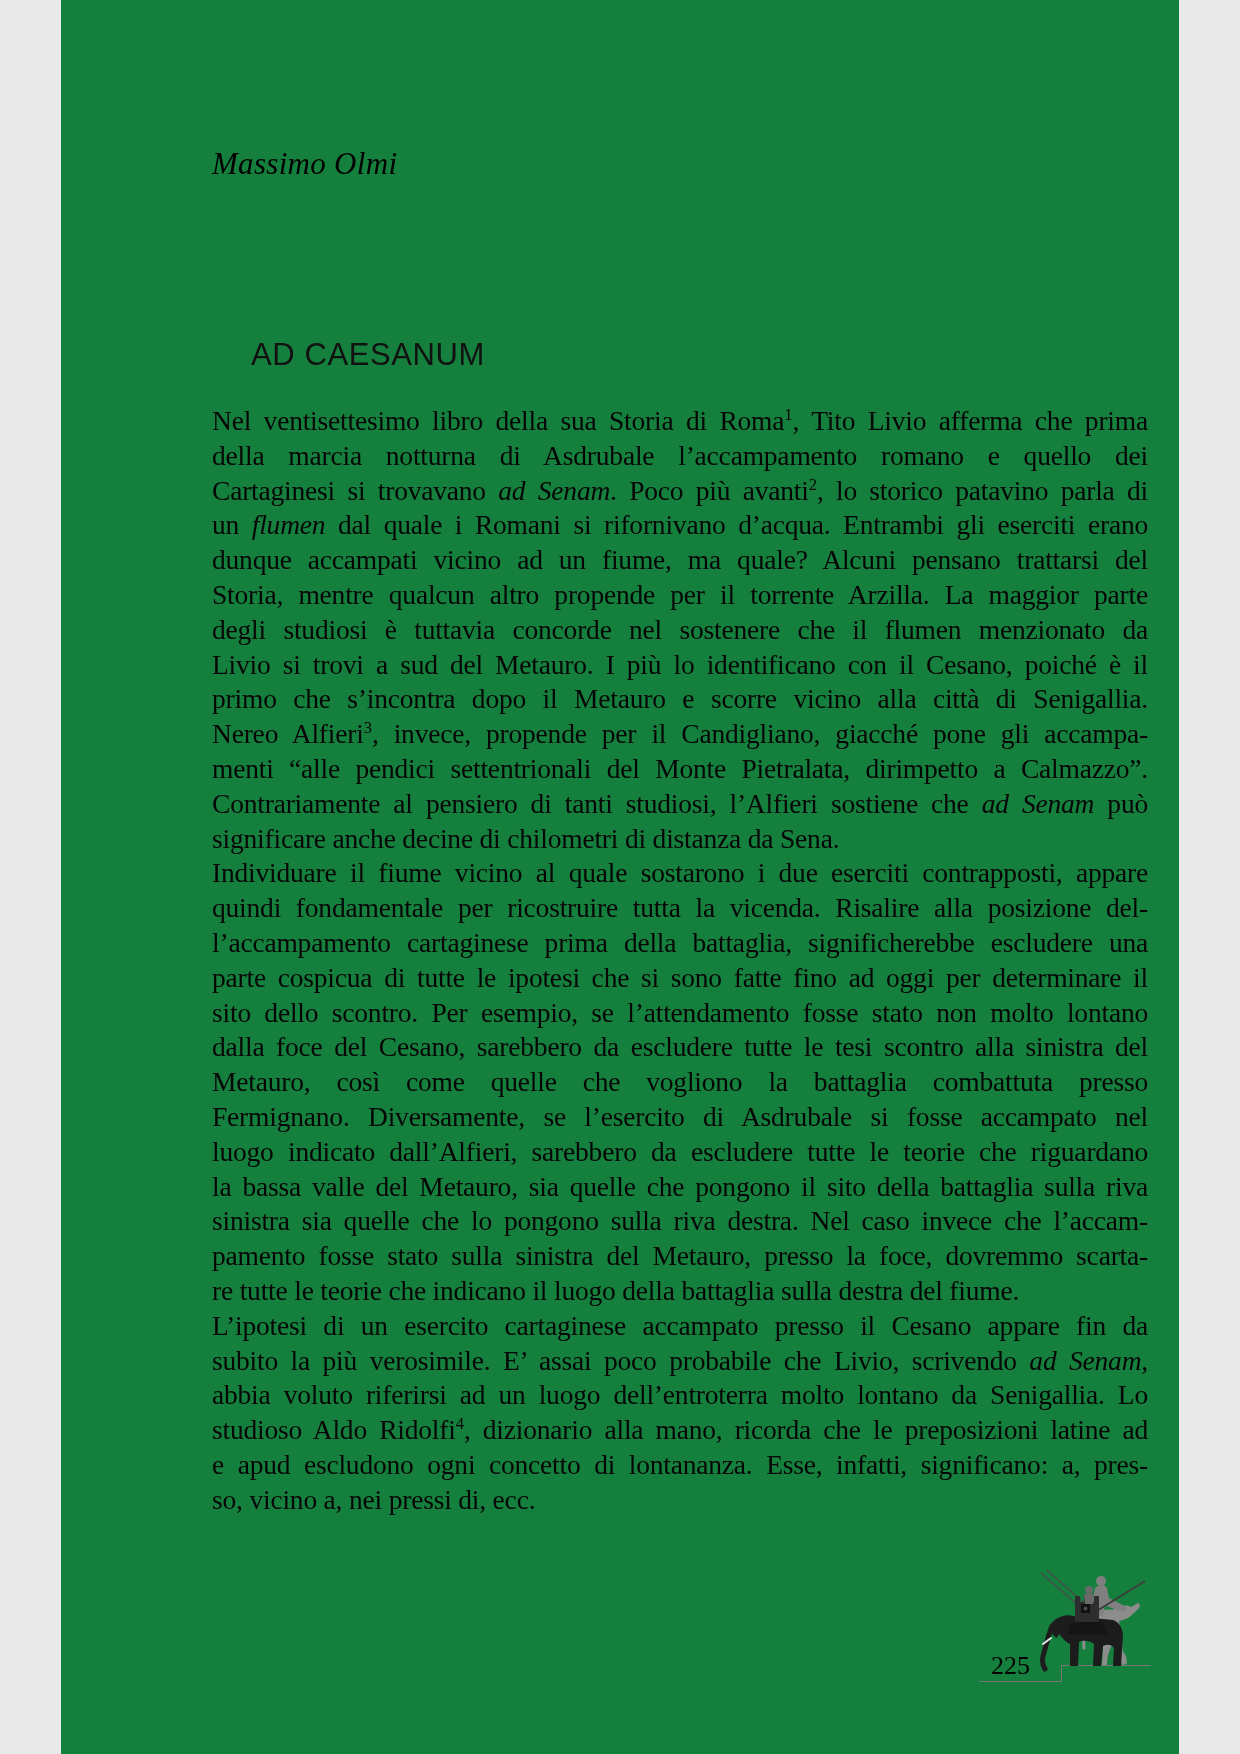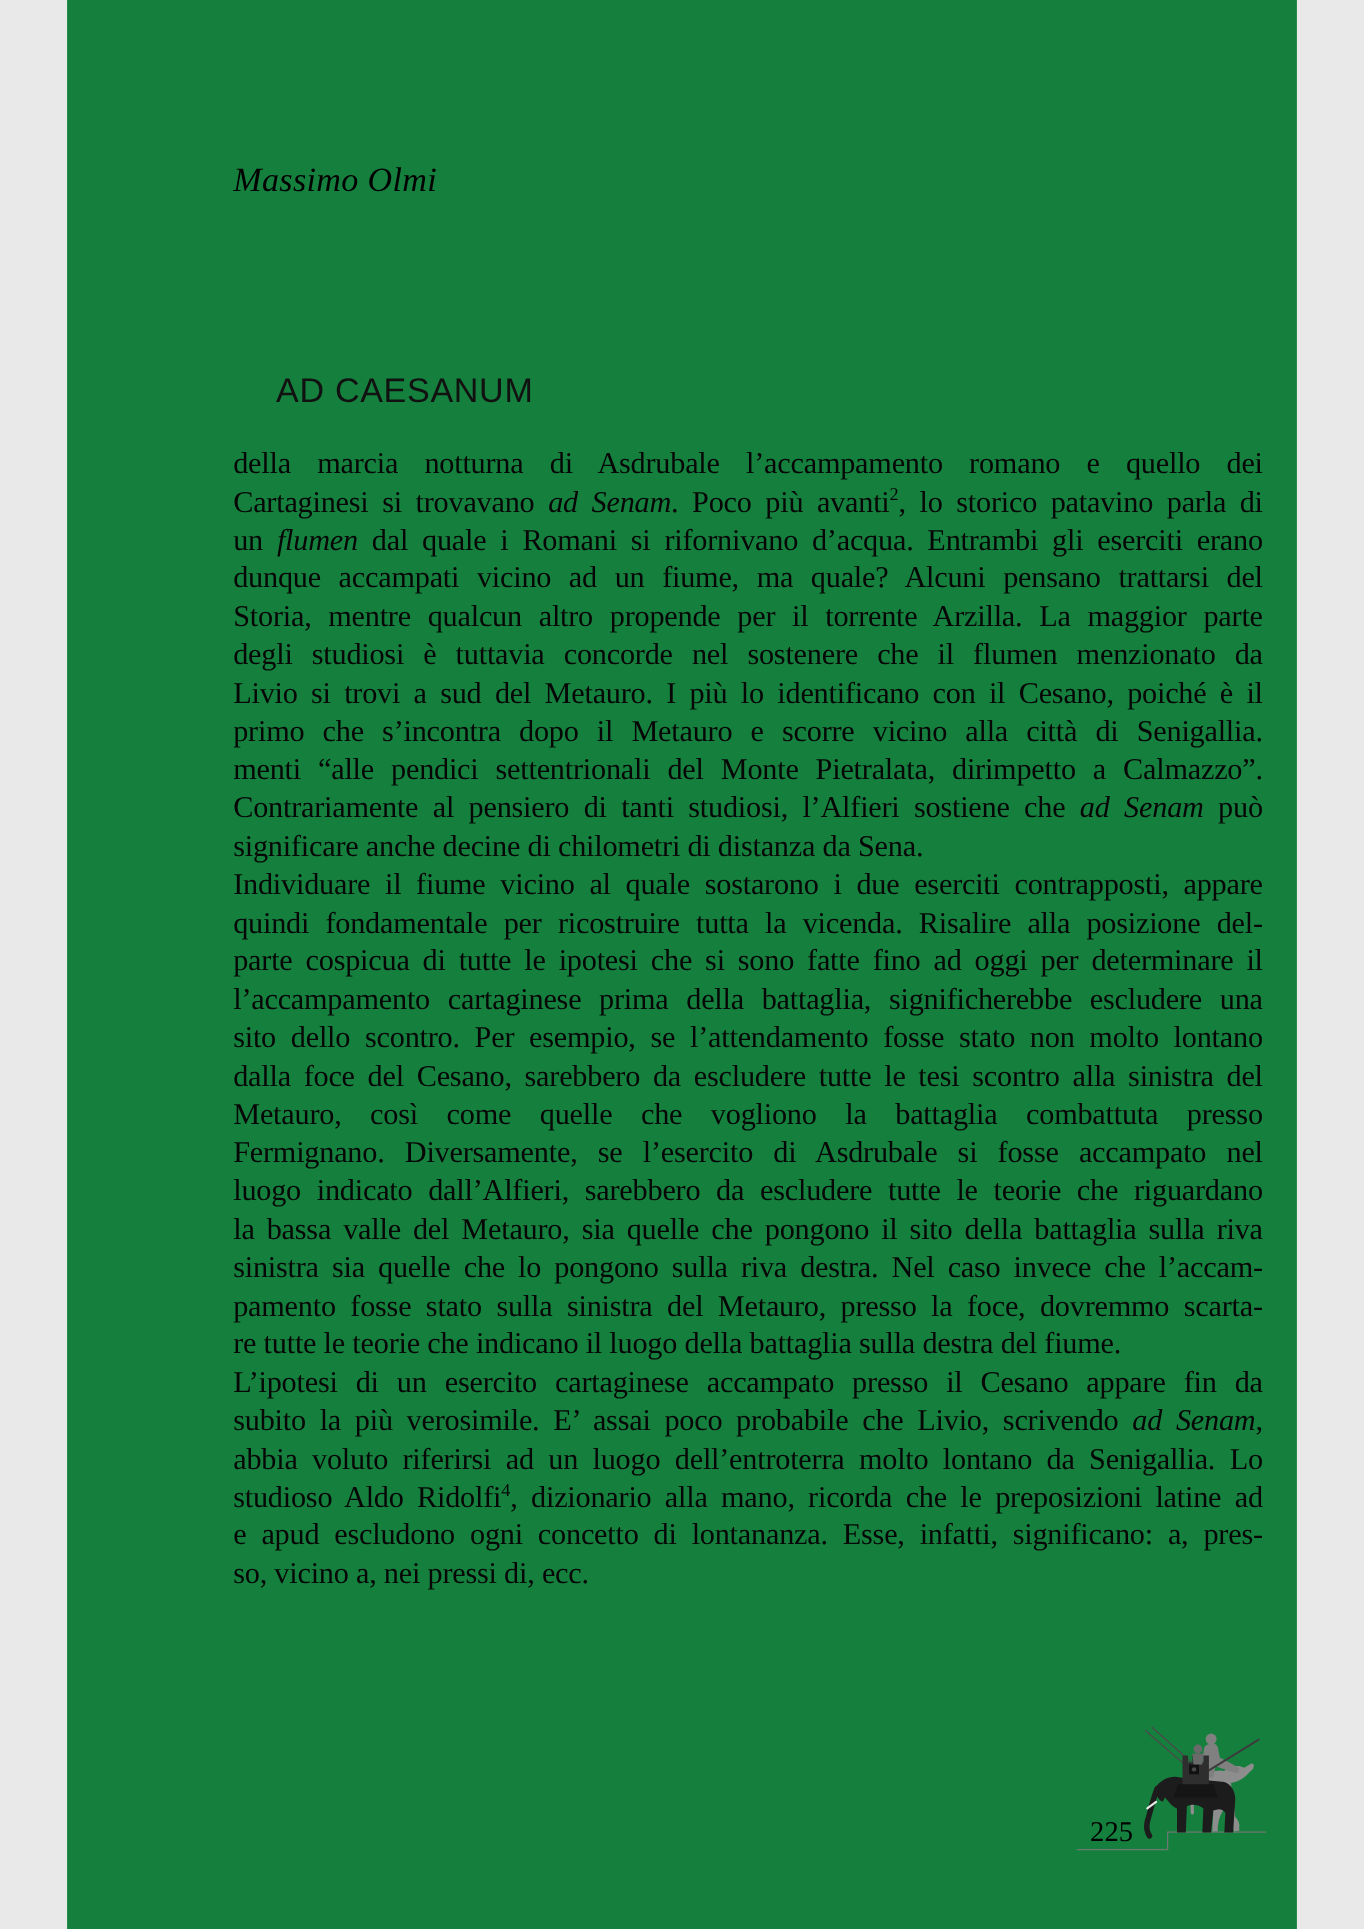--- a/index.html
+++ b/index.html
@@ -63,37 +63,39 @@
 <body>
 
 <div class="page">
 
   <div class="author">Massimo Olmi</div>
 
   <div class="title">AD CAESANUM</div>
 
   <div class="body-text">
       <div class="para">
+        <div class="line"><span>Nel ventisettesimo libro della sua Storia di Roma</span><sup>1</sup><span>, Tito Livio afferma che prima</span></div>
         <div class="line"><span>della marcia notturna di Asdrubale l’accampamento romano e quello dei</span></div>
         <div class="line"><span>Cartaginesi si trovavano </span><span class="it">ad Senam</span><span>. Poco più avanti</span><sup>2</sup><span>, lo storico patavino parla di</span></div>
         <div class="line"><span>un </span><span class="it">flumen</span><span> dal quale i Romani si rifornivano d’acqua. Entrambi gli eserciti erano</span></div>
         <div class="line"><span>dunque accampati vicino ad un fiume, ma quale? Alcuni pensano trattarsi del</span></div>
         <div class="line"><span>Storia, mentre qualcun altro propende per il torrente Arzilla. La maggior parte</span></div>
         <div class="line"><span>degli studiosi è tuttavia concorde nel sostenere che il flumen menzionato da</span></div>
         <div class="line"><span>Livio si trovi a sud del Metauro. I più lo identificano con il Cesano, poiché è il</span></div>
         <div class="line"><span>primo che s’incontra dopo il Metauro e scorre vicino alla città di Senigallia.</span></div>
+        <div class="line"><span>Nereo Alfieri</span><sup>3</sup><span>, invece, propende per il Candigliano, giacché pone gli accampa-</span></div>
         <div class="line"><span>menti “alle pendici settentrionali del Monte Pietralata, dirimpetto a Calmazzo”.</span></div>
         <div class="line"><span>Contrariamente al pensiero di tanti studiosi, l’Alfieri sostiene che </span><span class="it">ad Senam</span><span> può</span></div>
         <div class="line end"><span>significare anche decine di chilometri di distanza da Sena.</span></div>
       </div>
       <div class="para">
         <div class="line"><span>Individuare il fiume vicino al quale sostarono i due eserciti contrapposti, appare</span></div>
         <div class="line"><span>quindi fondamentale per ricostruire tutta la vicenda. Risalire alla posizione del-</span></div>
+        <div class="line"><span>l’accampamento cartaginese prima della battaglia, significherebbe escludere una</span></div>
         <div class="line"><span>parte cospicua di tutte le ipotesi che si sono fatte fino ad oggi per determinare il</span></div>
-        <div class="line"><span>l’accampamento cartaginese prima della battaglia, significherebbe escludere una</span></div>
         <div class="line"><span>sito dello scontro. Per esempio, se l’attendamento fosse stato non molto lontano</span></div>
         <div class="line"><span>dalla foce del Cesano, sarebbero da escludere tutte le tesi scontro alla sinistra del</span></div>
         <div class="line"><span>Metauro, così come quelle che vogliono la battaglia combattuta presso</span></div>
         <div class="line"><span>Fermignano. Diversamente, se l’esercito di Asdrubale si fosse accampato nel</span></div>
         <div class="line"><span>luogo indicato dall’Alfieri, sarebbero da escludere tutte le teorie che riguardano</span></div>
         <div class="line"><span>la bassa valle del Metauro, sia quelle che pongono il sito della battaglia sulla riva</span></div>
         <div class="line"><span>sinistra sia quelle che lo pongono sulla riva destra. Nel caso invece che l’accam-</span></div>
         <div class="line"><span>pamento fosse stato sulla sinistra del Metauro, presso la foce, dovremmo scarta-</span></div>
         <div class="line end"><span>re tutte le teorie che indicano il luogo della battaglia sulla destra del fiume.</span></div>
       </div>

